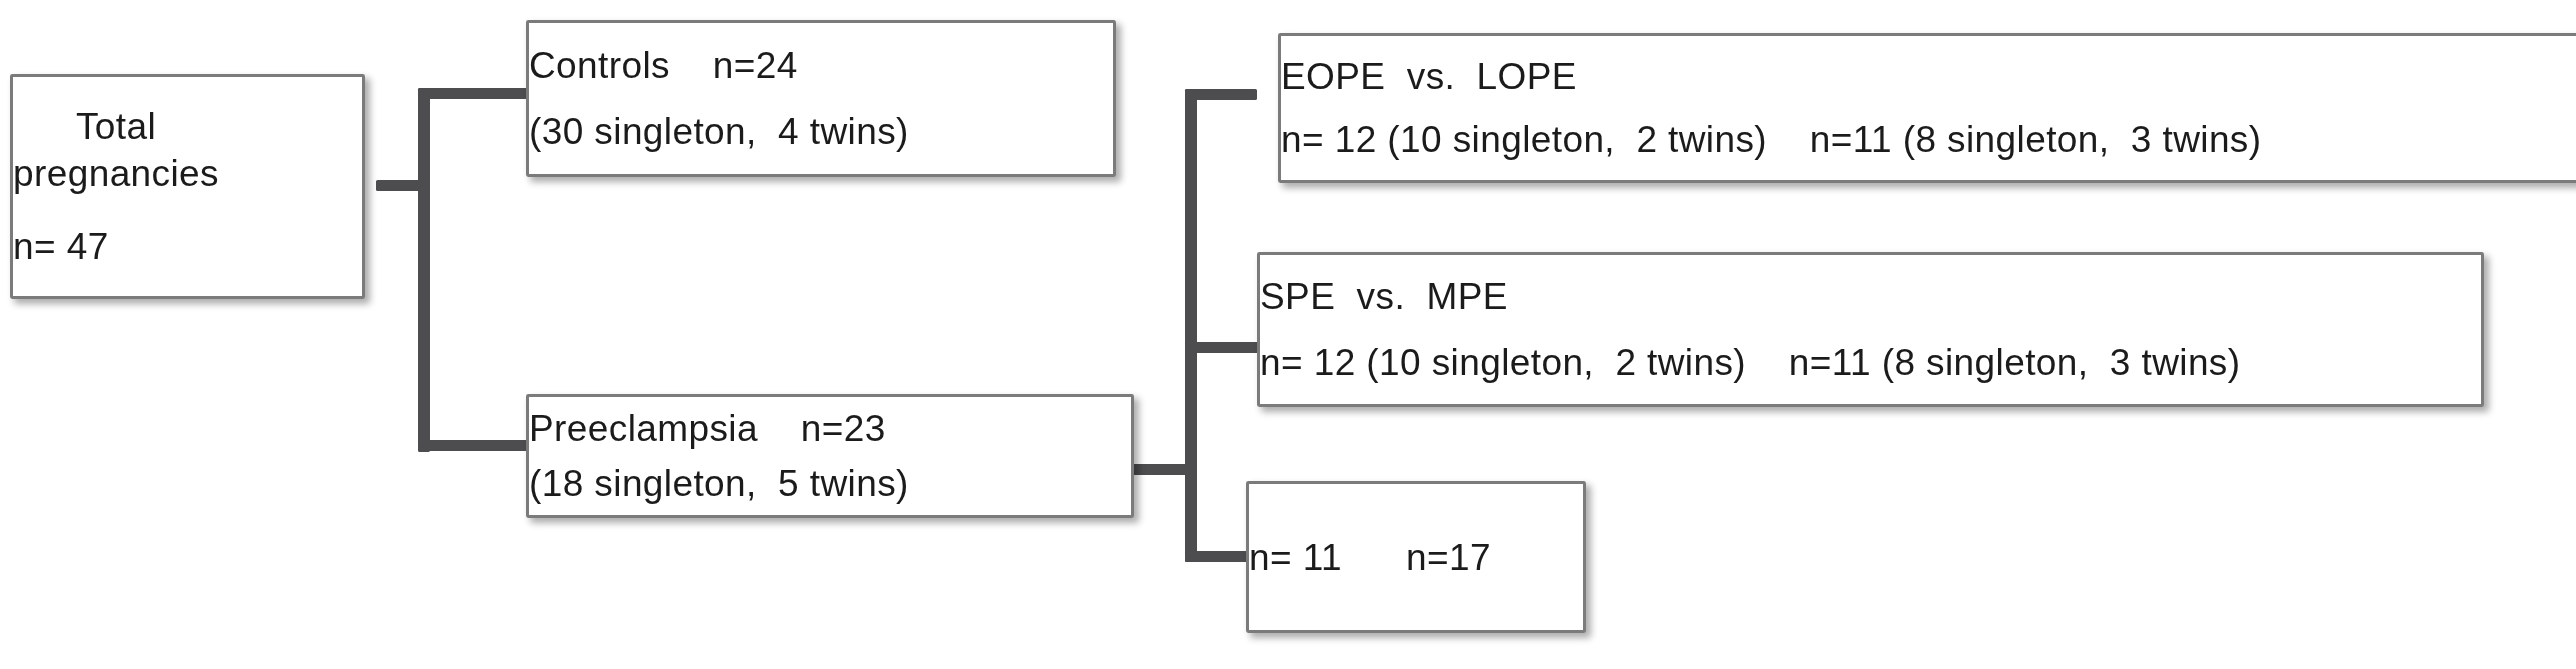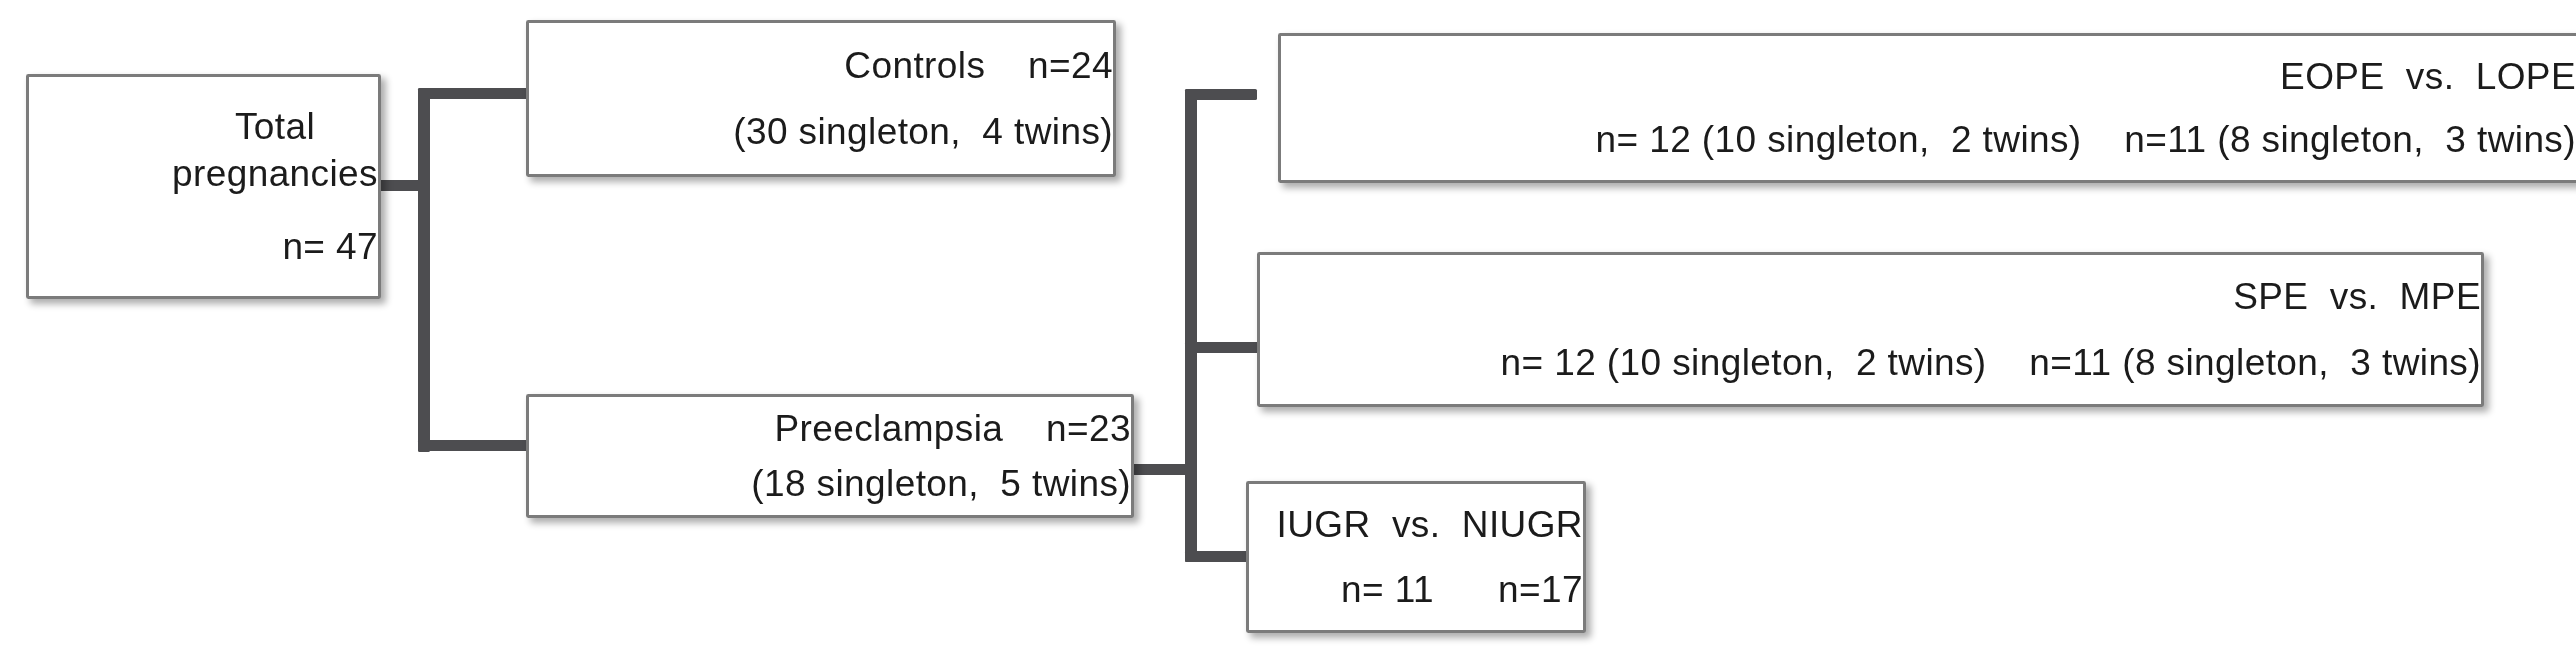--- a/index.html
+++ b/index.html
@@ -35,36 +35,36 @@
   
   .node {
     position: absolute;
     background: #ffffff;
     border: 3.3px solid #7b7b7b;
     border-radius: 2.4px;
     box-shadow: 4.1px 4.9px 7.3px rgba(0,0,0,0.32);
     display: flex;
     flex-direction: column;
     justify-content: space-evenly;
-    align-items: flex-end;
+    align-items: flex-start;
     box-sizing: border-box;
   }
   .tline {
     white-space: pre;        
     font-size: 37px;
     line-height: 47px;
     letter-spacing: 0.4px;
     text-align: center;
   }
   .tgroup {
     display: flex;
     flex-direction: column;
     align-items: center;
   }
-  #box-total        { left: 26px;   top: 74px;  width: 355px;  height: 225px; padding-left: 7px; }
+  #box-total        { left: 10px;   top: 74px;  width: 355px;  height: 225px; }
   #box-controls     { left: 526px;  top: 20.3px;  width: 590px;  height: 157px; }
   #box-preeclampsia { left: 526px;  top: 394px; width: 608px;  height: 124px; }
   #box-eope         { left: 1253px; top: 33px;  width: 1301px; height: 150px; margin-left: 25px; }
   #box-spe          { left: 1257px; top: 252px; width: 1227px; height: 155px; }
   #box-iugr         { left: 1246px; top: 481px; width: 340px;  height: 152px; }
 </style>
 </head>
 <body>
 
 <div class="canvas">
@@ -102,18 +102,17 @@
     <div class="tline">EOPE  vs.  LOPE</div>
     <div class="tline">n= 12 (10 singleton,  2 twins)    n=11 (8 singleton,  3 twins)</div>
   </div>
 
   <div class="node" id="box-spe">
     <div class="tline">SPE  vs.  MPE</div>
     <div class="tline">n= 12 (10 singleton,  2 twins)    n=11 (8 singleton,  3 twins)</div>
   </div>
 
   <div class="node" id="box-iugr">
-    <div class="tline">IUGR  vs.  NIUGR</div>
     <div class="tline">n= 11      n=17</div>
   </div>
 
 </div>
 
 
 </body></html>

